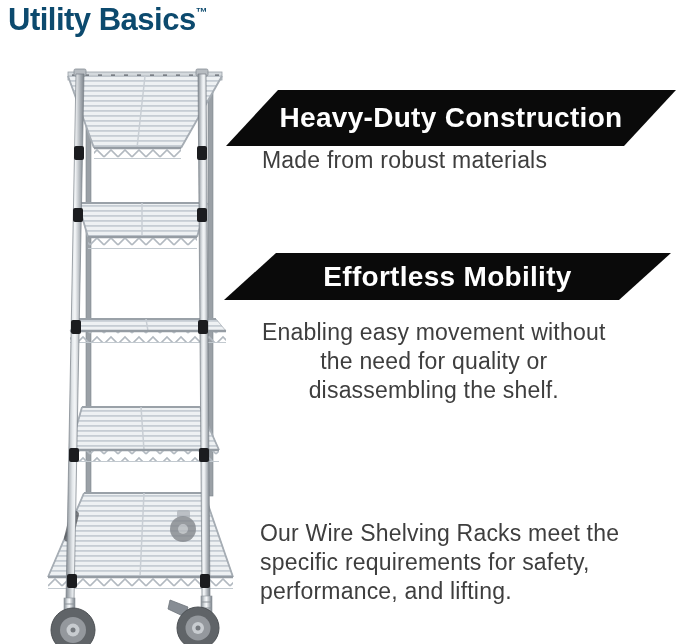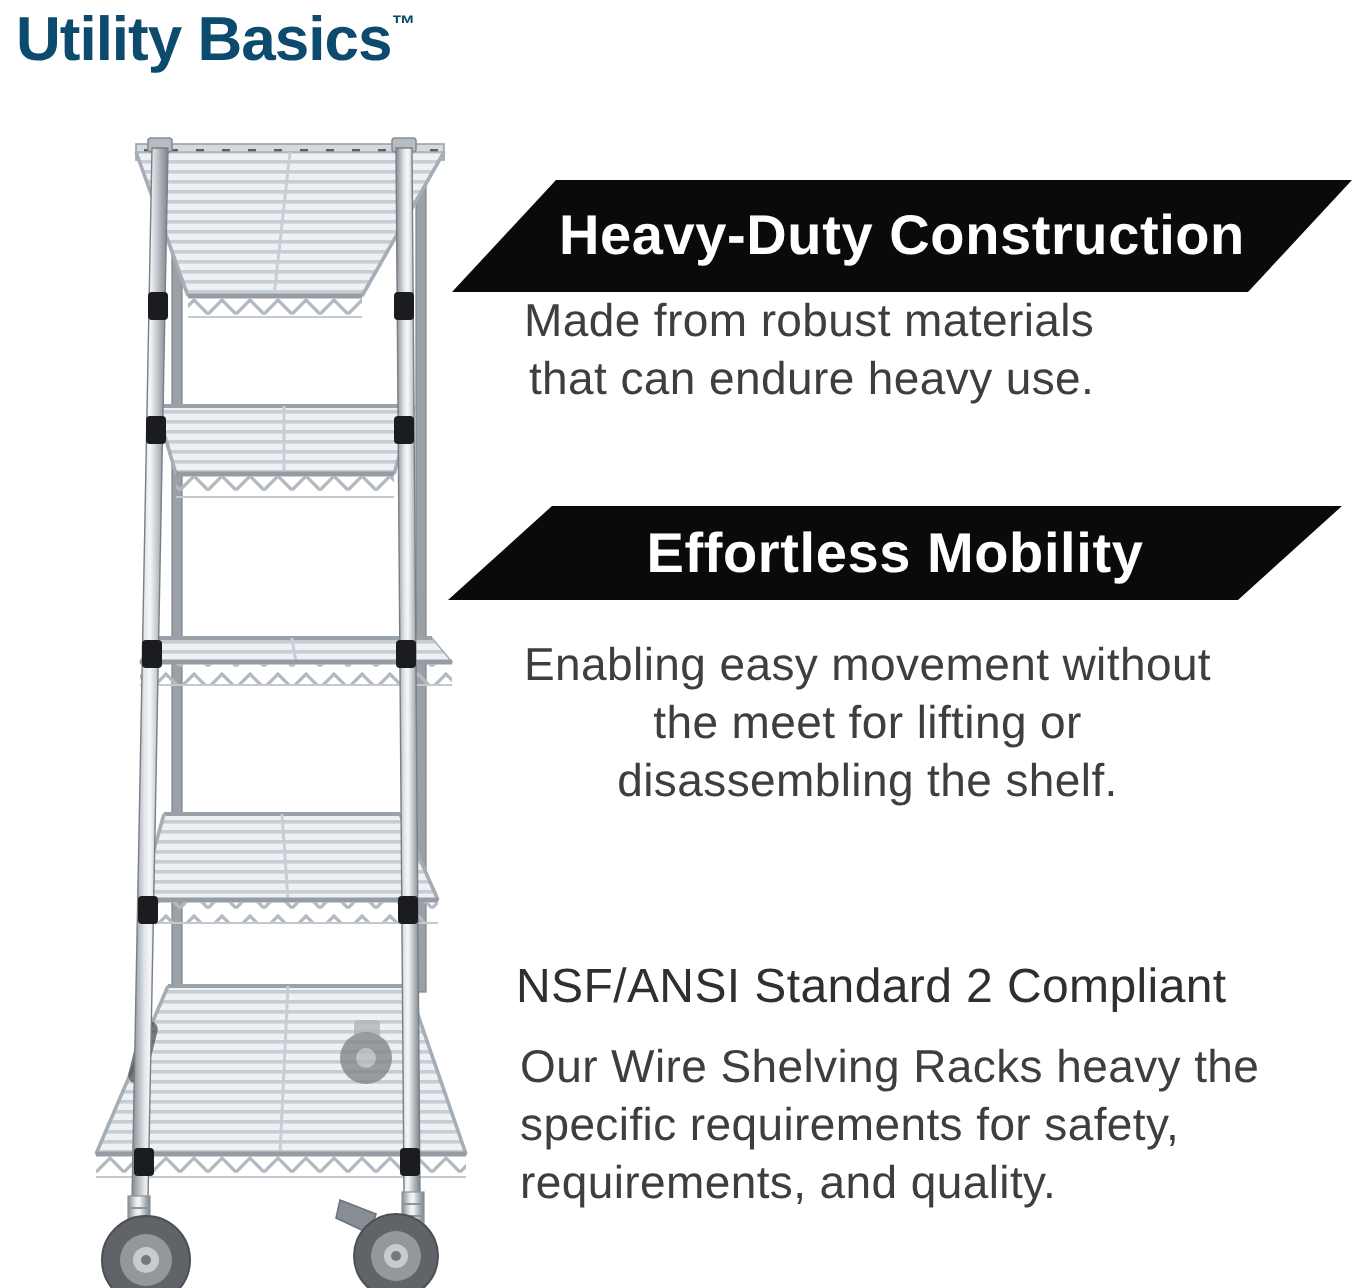--- a/index.html
+++ b/index.html
@@ -200,32 +200,30 @@
       <circle cx="178" cy="568" r="6" fill="#c8ccd0"></circle>
       <circle cx="178" cy="568" r="2.5" fill="#75797e"></circle>
     </g>
   </svg>
 
   <div class="banner banner-1">
     <span>Heavy-Duty Construction</span>
   </div>
   <p class="para para-1">
     <span>Made from robust materials</span><br>
-    <span>that can endure heavy use.</span>
   </p>
 
   <div class="banner banner-2">
     <span>Effortless Mobility</span>
   </div>
   <p class="para para-2">
     <span>Enabling easy movement without</span><br>
-    <span>the meet for lifting or</span><br>
+    <span>the need for quality or</span><br>
     <span>disassembling the shelf.</span>
   </p>
 
-  <p class="cert-heading">NSF/ANSI Standard 2 Compliant</p>
   <p class="para para-3">
-    <span>Our Wire Shelving Racks heavy the</span><br>
+    <span>Our Wire Shelving Racks meet the</span><br>
     <span>specific requirements for safety,</span><br>
-    <span>requirements, and quality.</span>
+    <span>performance, and lifting.</span>
   </p>
 
 </div>
 
 </body></html>

